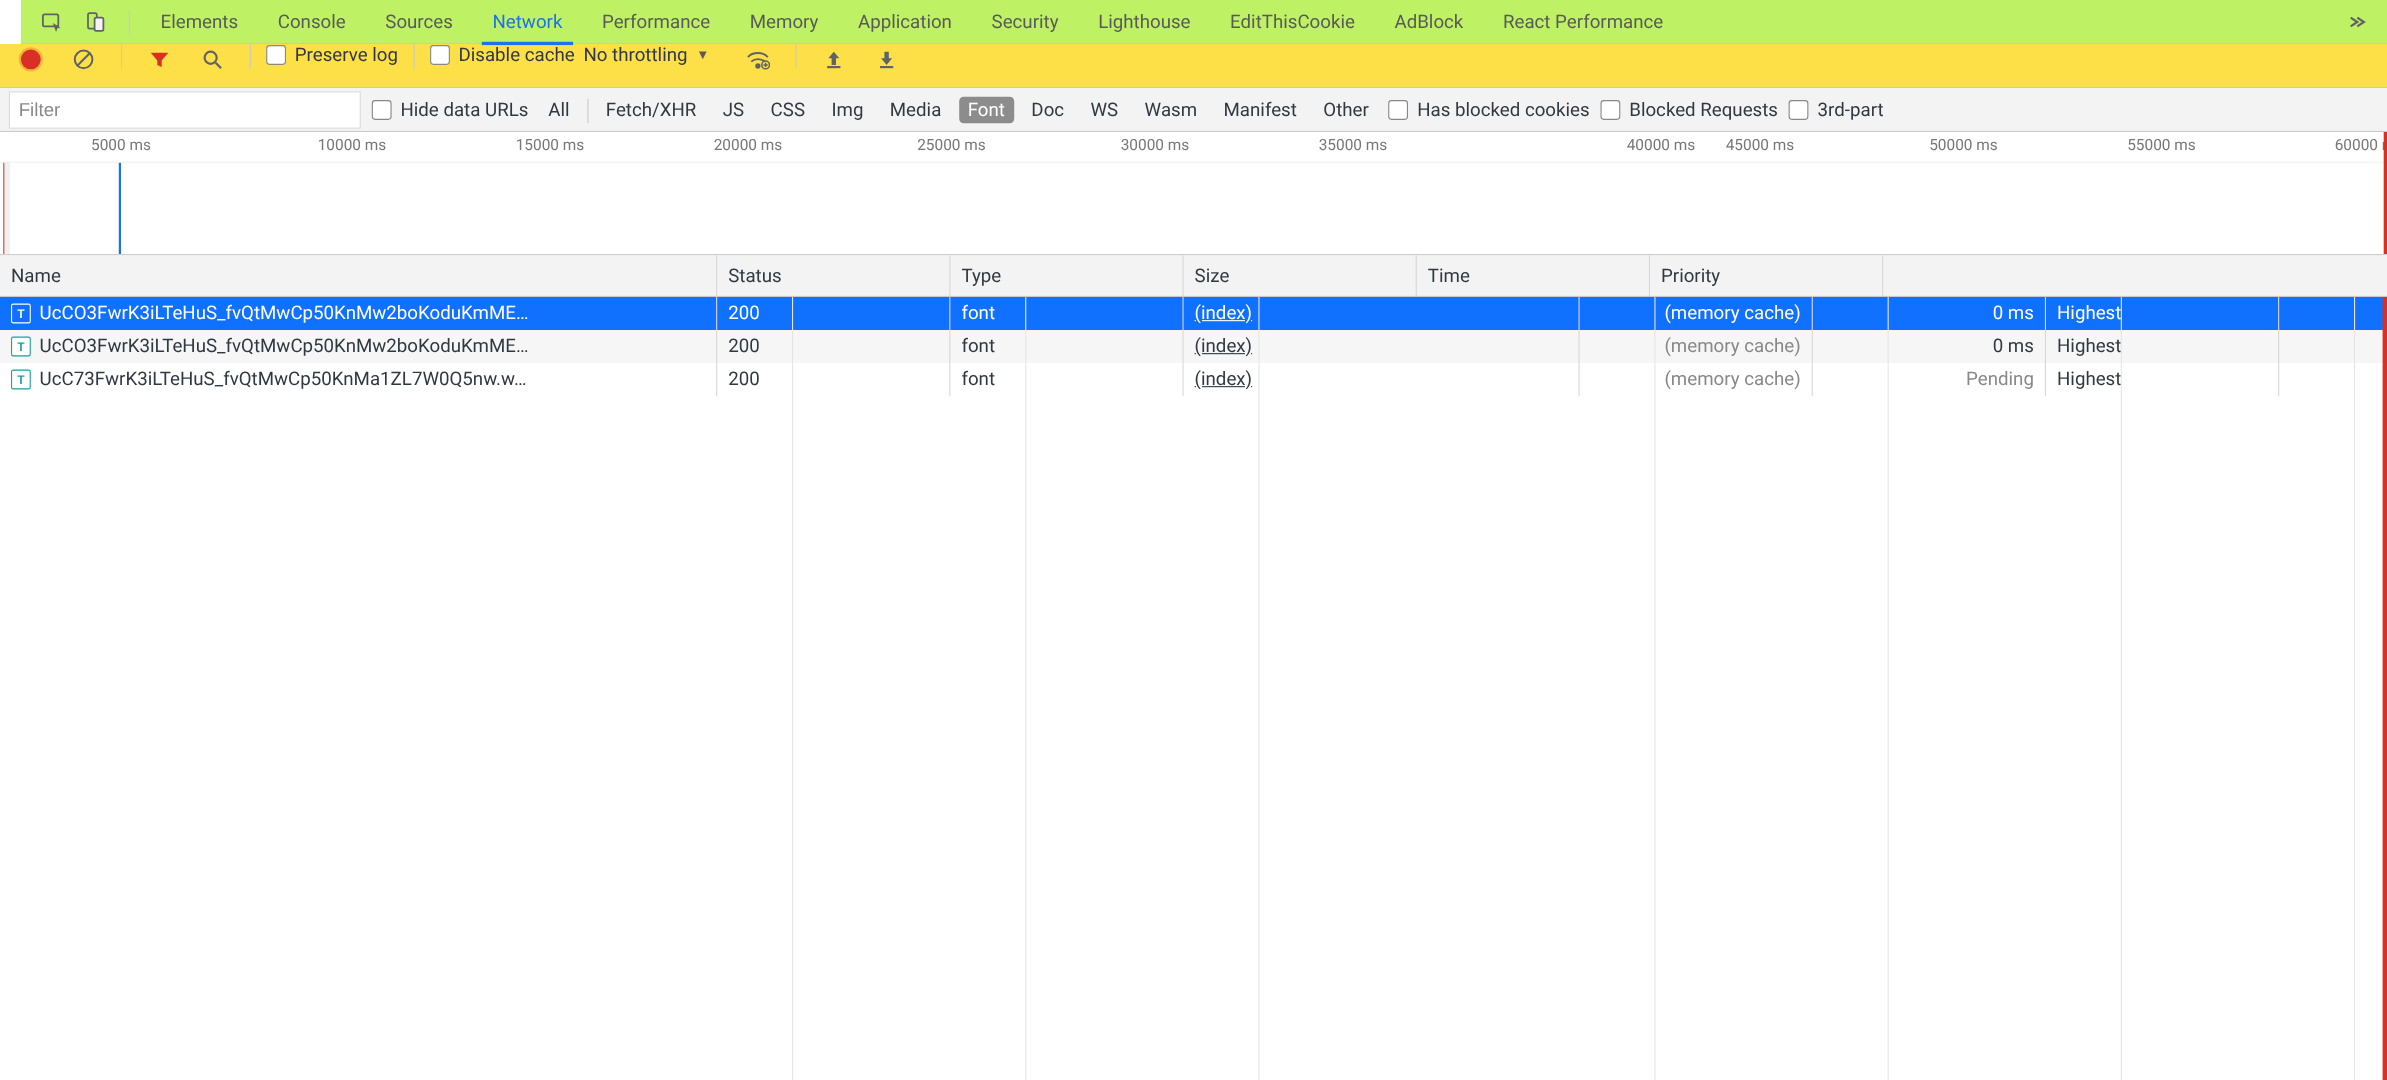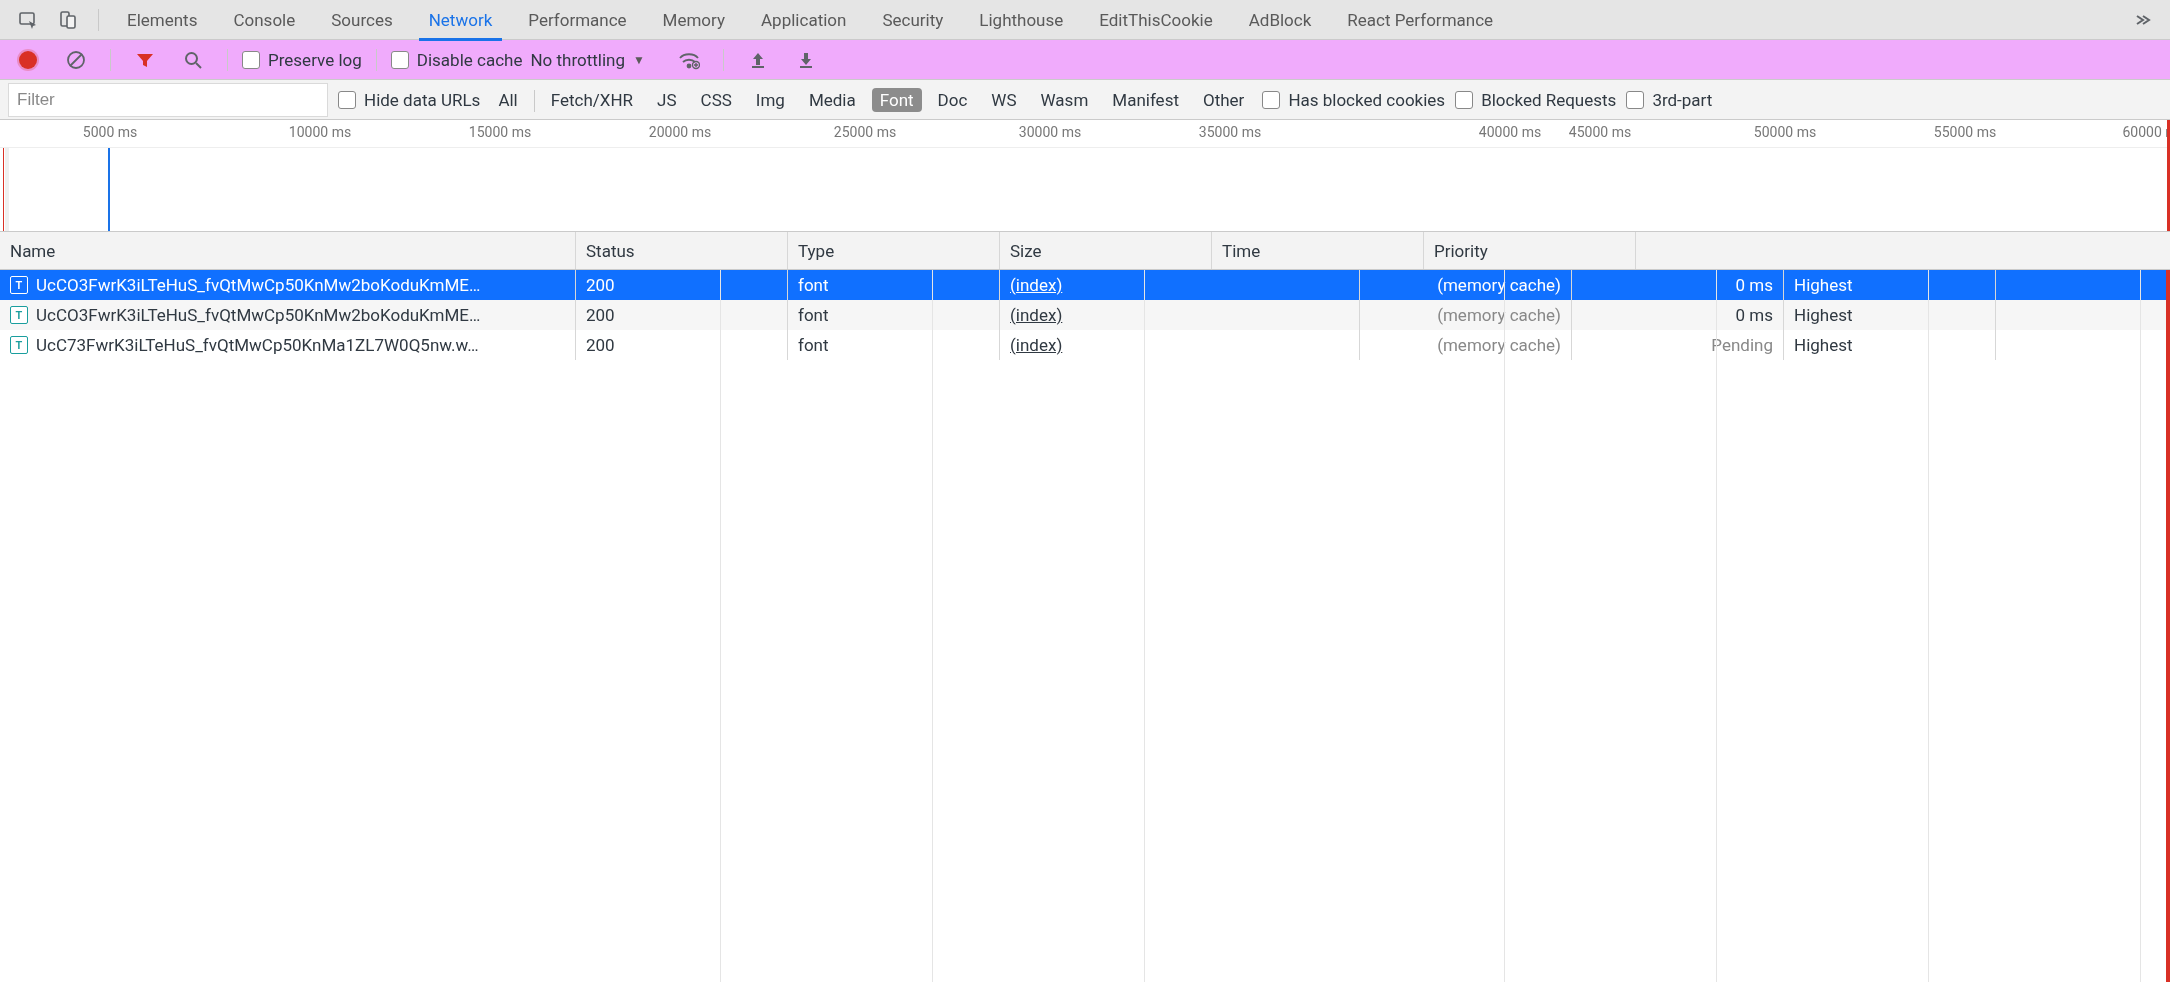--- a/index.html
+++ b/index.html
@@ -10,23 +10,24 @@
     background: #fff;
     width: 2170px;
     height: 982px;
     overflow: hidden;
   }
   
   .tabbar {
     display: flex;
     align-items: center;
     height: 40px;
-    background: #e5e5e5;
+    background: #bef264;
     border-bottom: 1px solid #cacaca;
     padding: 0 8px;
+    margin-left: 19px;
   }
   .tabbar .sep {
     width: 1px;
     height: 22px;
     background: #c9c9c9;
     margin: 0 10px;
   }
   .icon-btn {
     width: 28px; height: 28px;
     display: flex; align-items: center; justify-content: center;
@@ -50,23 +51,23 @@
   .tab-item.active::after {
     content: "";
     position: absolute;
     left: 8px; right: 8px; bottom: -1px;
     height: 3px;
     background: #1a73e8;
   }
   
   .toolbar {
     display: flex;
-    align-items: center;
+    align-items: flex-start;
     height: 40px;
-    background: #f0abfc;
+    background: #fde047;
     border-bottom: 1px solid #cacaca;
     padding: 0 8px;
     gap: 8px;
   }
   .toolbar .sep {
     width: 1px; height: 22px; background: #c9c9c9;
     margin: 0 6px;
   }
   .record-dot {
     width: 18px; height: 18px; border-radius: 50%;
@@ -177,21 +178,21 @@
   }
   .th, .td {
     border-right: 1px solid #d7d7d7;
     padding: 0 10px;
     display: flex;
     align-items: center;
     overflow: hidden;
     white-space: nowrap;
   }
   .th { font-weight: 400; color: #303942; cursor: pointer; }
-  .col-name { width: 576px; }
+  .col-name { width: 652px; }
   .col-status { width: 212px; }
   .col-type { width: 212px; }
   .col-initiator { width: 360px; }
   .col-size { width: 212px; justify-content: flex-end; color: #888; }
   .td.col-size { color:#888; }
   .col-time { width: 212px; justify-content: flex-end; }
   .col-priority { width: 212px; }
   .col-extra { flex:1; min-width: 12px; border-right: none; }
   
   .table-body { position: relative; height: calc(982px - 40px - 40px - 40px - 112px - 38px); overflow: hidden;}

